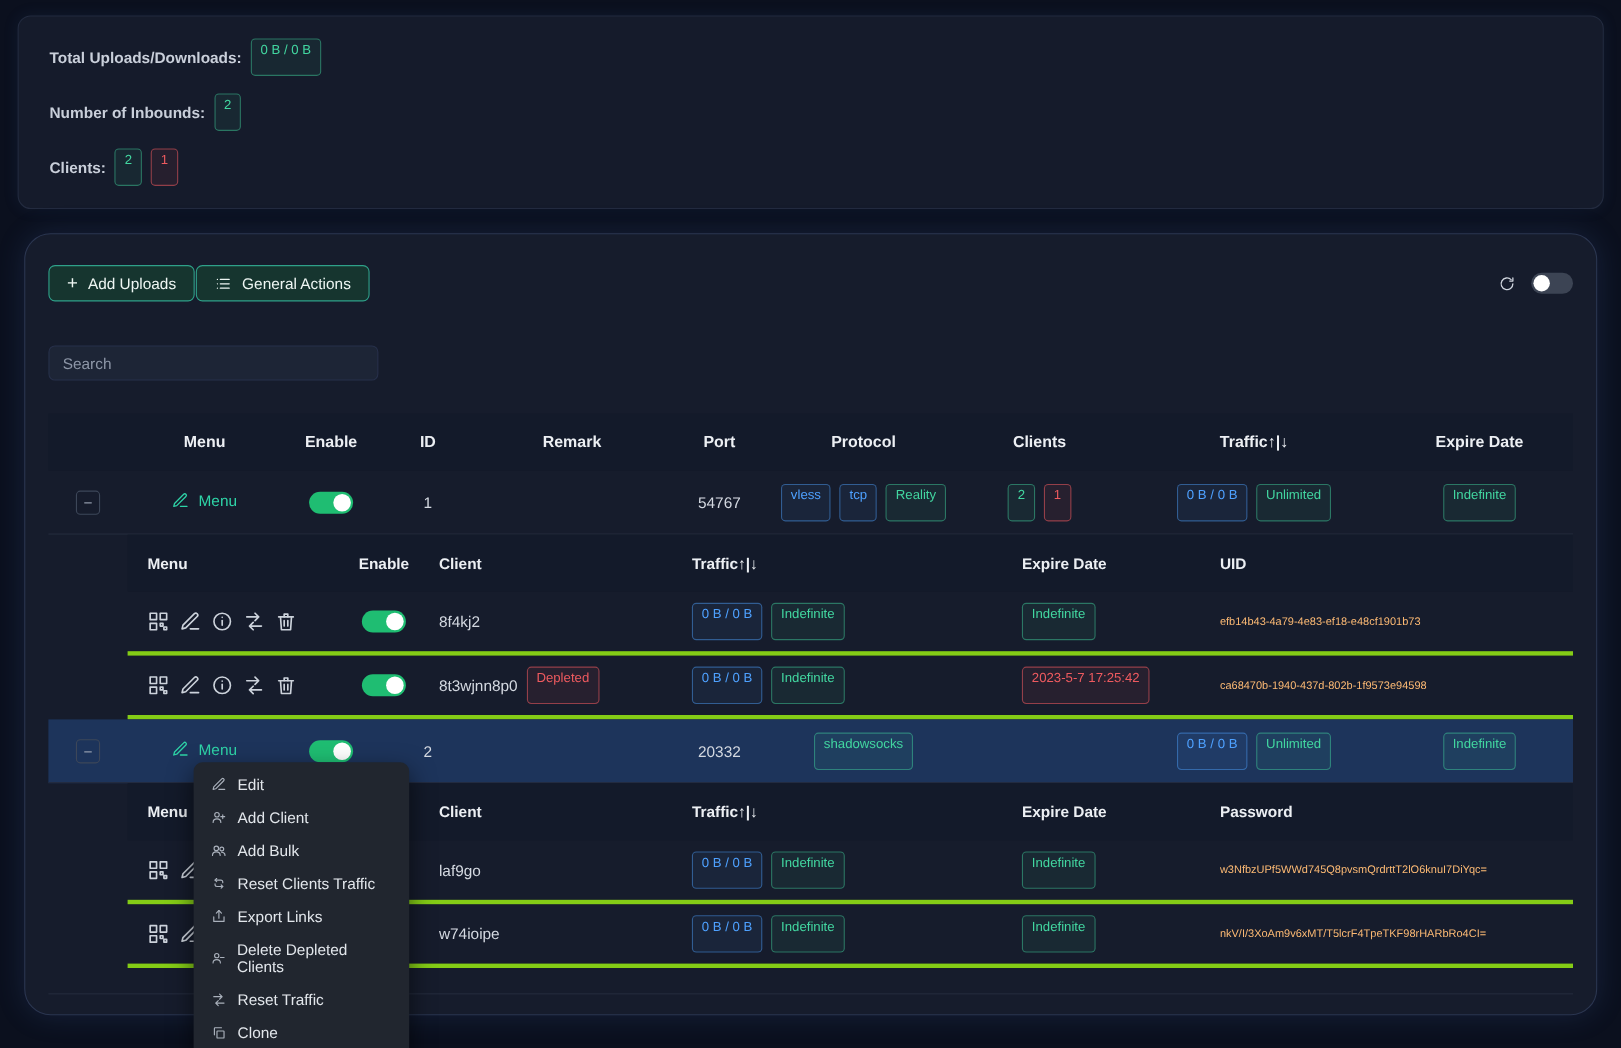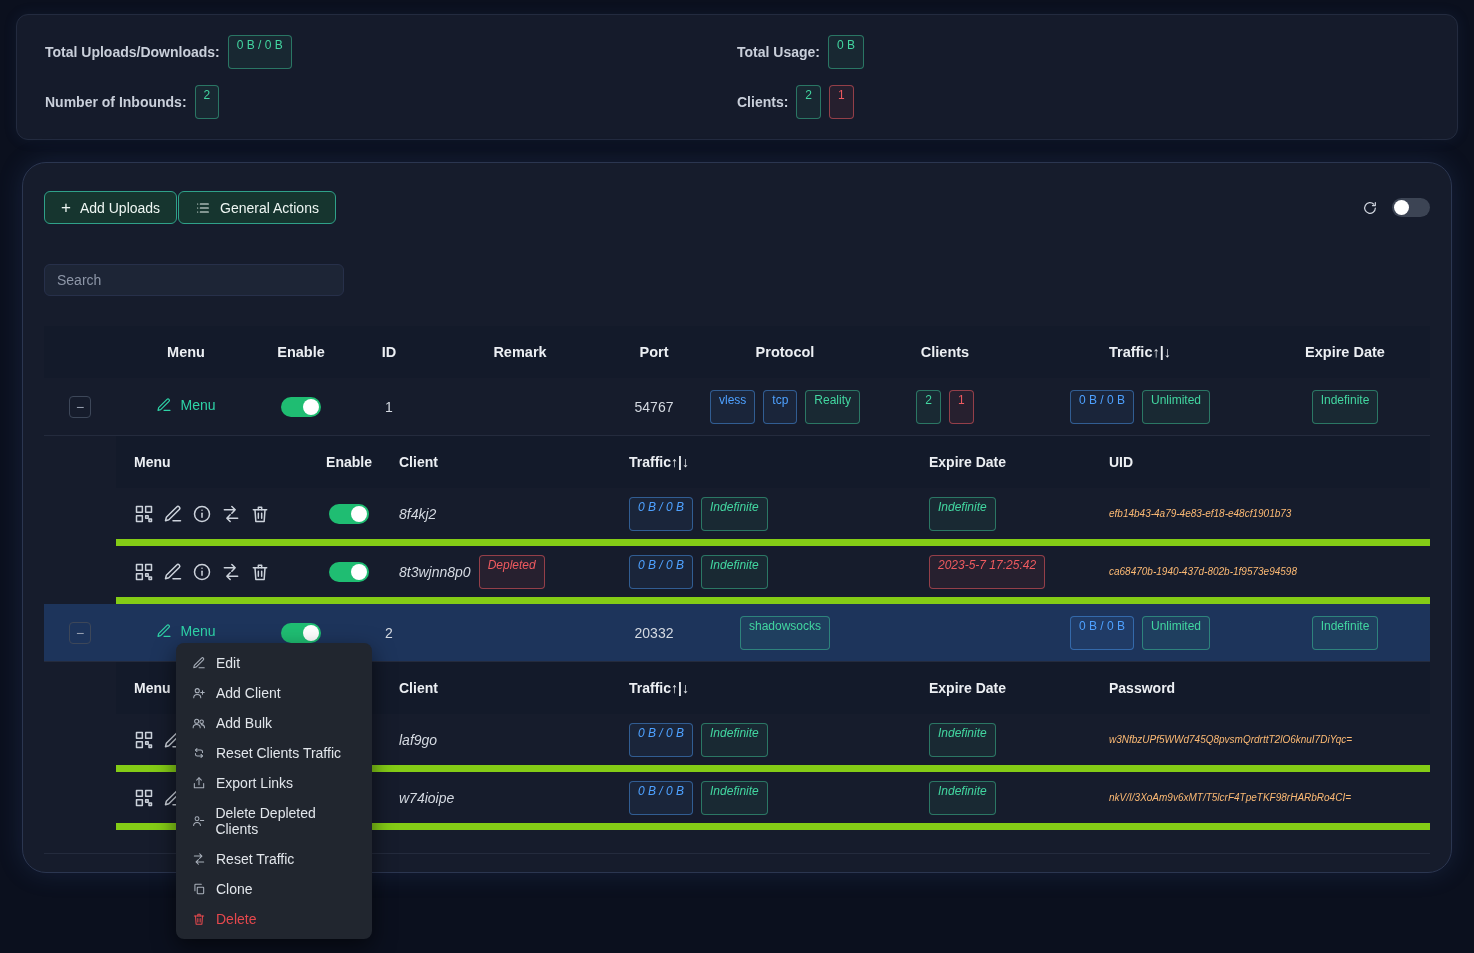--- a/index.html
+++ b/index.html
@@ -14,21 +14,21 @@
 
   
   .stats-card {
     margin:14px 16px 0 16px;
     background:#151b2b;
     border:1px solid #232b3f;
     border-radius:12px;
     box-shadow:0 0 14px rgba(60,90,160,.12);
     padding:20px 28px;
     display:grid;
-    grid-template-columns:1fr 1fr;
+    grid-template-columns:1fr;
     grid-row-gap:16px;
   }
   .stat { display:flex; align-items:center; gap:8px; font-size:14px; font-weight:700; color:#c9cfda; }
 
   
   .badge, .tag {
     display:inline-block; padding:0 8px; height:34px; line-height:19px;
     border-radius:4px; font-size:12px; font-weight:400; border:1px solid; white-space:nowrap;
   }
   .b-green { color:#42d6a0; border-color:rgba(66,214,160,.45); background:rgba(66,214,160,.07); }
@@ -77,21 +77,21 @@
   .sgrid { display:grid; grid-template-columns:165px 100px 230px 300px 180px 1fr; align-items:center; padding-left:18px; }
   .thead { height:52px; background:#131a2a; font-size:14.5px; font-weight:700; color:#eceff3; }
   .thead .cell { text-align:center; }
   .mrow { height:58px; border-bottom:1px solid #242b3d; }
   .mrow .cell { text-align:center; font-size:14px; }
   .mrow.hl { background:#1d345b; }
   .sub { margin-left:72px; }
   .shead { height:52px; background:#131a2a; font-size:14px; font-weight:700; color:#eceff3; }
   .shead .scell { text-align:left; }
   .shead .s-enable { text-align:center; }
-  .srow { height:58px; border-bottom:7px solid #84cc16; font-size:14px;font-style:italic; }
+  .srow { height:58px; border-bottom:4px solid #84cc16; font-size:14px; }
   .srow .s-enable { text-align:center; }
   .cgroup { display:inline-flex; gap:8px; justify-content:center; align-items:center; }
   .s-menu { display:flex; gap:9px; align-items:center; }
   .abtn { background:none; border:none; padding:0; color:#ccd2db; cursor:pointer; display:flex; }
   .expand-btn {
     width:22px; height:22px; border-radius:4px; border:1px solid #3d4759; background:transparent;
     color:#9aa3b2; font-size:14px; line-height:1; cursor:pointer; font-family:inherit;
   }
   .menu-link { display:inline-flex; align-items:center; gap:8px; color:#2ed3a7; font-size:14px; cursor:pointer; justify-content:center; }
   .mono { font-size:10px; color:#fdba74; }
@@ -183,24 +183,20 @@
       <path d="M4 6h.01M4 12h.01M4 18h.01"></path>
     </symbol>
 </svg>
 
 <div class="page">
 
   <div class="stats-card">
     <div class="stat">
       <span>Total Uploads/Downloads:</span>
       <span class="badge b-green">0 B / 0 B</span>
-    </div>
-    <div class="stat">
-      <span>Total Usage:</span>
-      <span class="badge b-green">0 B</span>
     </div>
     <div class="stat">
       <span>Number of Inbounds:</span>
       <span class="badge b-green">2</span>
     </div>
     <div class="stat">
       <span>Clients:</span>
       <span class="badge b-green">2</span>
       <span class="badge b-red">1</span>
     </div>

